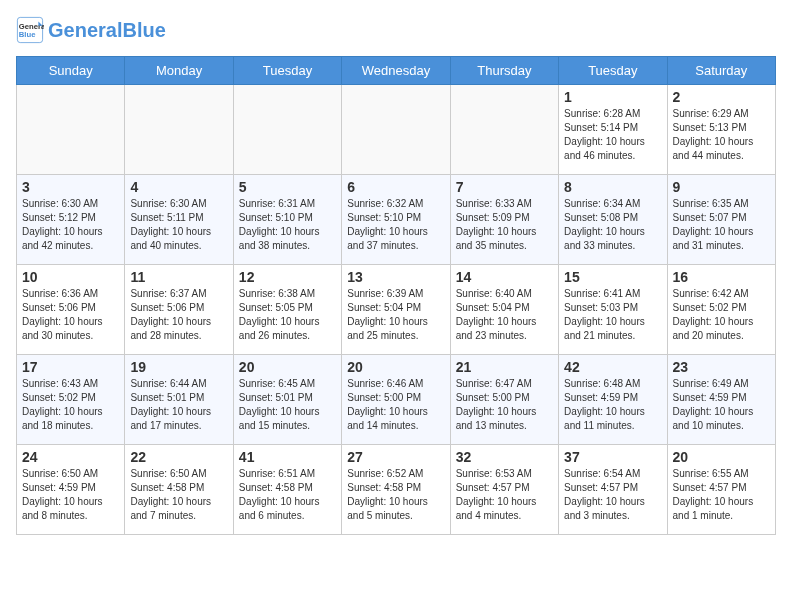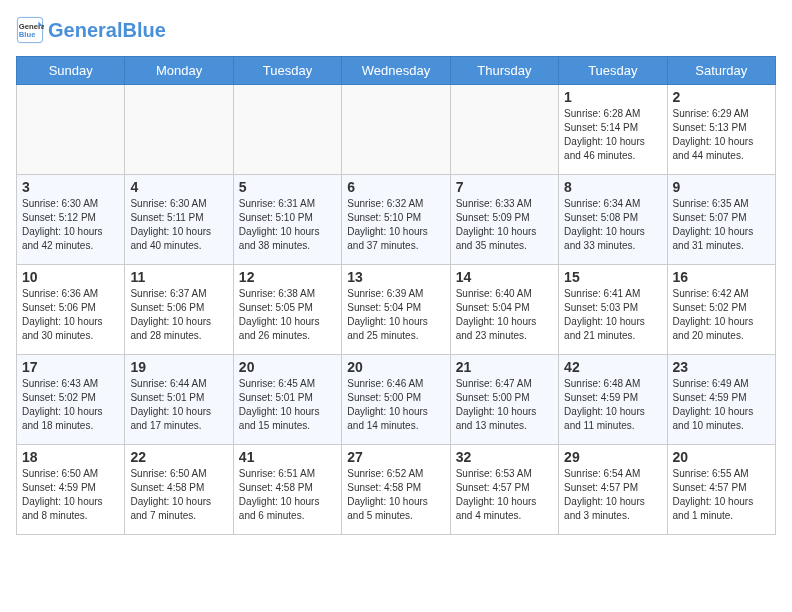--- a/index.html
+++ b/index.html
@@ -223,41 +223,41 @@
           <span class="day-number">42</span>
           <div class="day-info">Sunrise: 6:48 AM<br>Sunset: 4:59 PM<br>Daylight: 10 hours and 11 minutes.</div>
         </td>
         <td>
           <span class="day-number">23</span>
           <div class="day-info">Sunrise: 6:49 AM<br>Sunset: 4:59 PM<br>Daylight: 10 hours and 10 minutes.</div>
         </td>
       </tr>
       <tr>
         <td>
-          <span class="day-number">18</span>
+          <span class="day-number">24</span>
           <div class="day-info">Sunrise: 6:50 AM<br>Sunset: 4:59 PM<br>Daylight: 10 hours and 8 minutes.</div>
         </td>
         <td>
           <span class="day-number">22</span>
           <div class="day-info">Sunrise: 6:50 AM<br>Sunset: 4:58 PM<br>Daylight: 10 hours and 7 minutes.</div>
         </td>
         <td>
           <span class="day-number">41</span>
           <div class="day-info">Sunrise: 6:51 AM<br>Sunset: 4:58 PM<br>Daylight: 10 hours and 6 minutes.</div>
         </td>
         <td>
           <span class="day-number">27</span>
           <div class="day-info">Sunrise: 6:52 AM<br>Sunset: 4:58 PM<br>Daylight: 10 hours and 5 minutes.</div>
         </td>
         <td>
           <span class="day-number">32</span>
           <div class="day-info">Sunrise: 6:53 AM<br>Sunset: 4:57 PM<br>Daylight: 10 hours and 4 minutes.</div>
         </td>
         <td>
-          <span class="day-number">29</span>
+          <span class="day-number">37</span>
           <div class="day-info">Sunrise: 6:54 AM<br>Sunset: 4:57 PM<br>Daylight: 10 hours and 3 minutes.</div>
         </td>
         <td>
           <span class="day-number">20</span>
           <div class="day-info">Sunrise: 6:55 AM<br>Sunset: 4:57 PM<br>Daylight: 10 hours and 1 minute.</div>
         </td>
       </tr>
     </tbody>
 </table>
 

